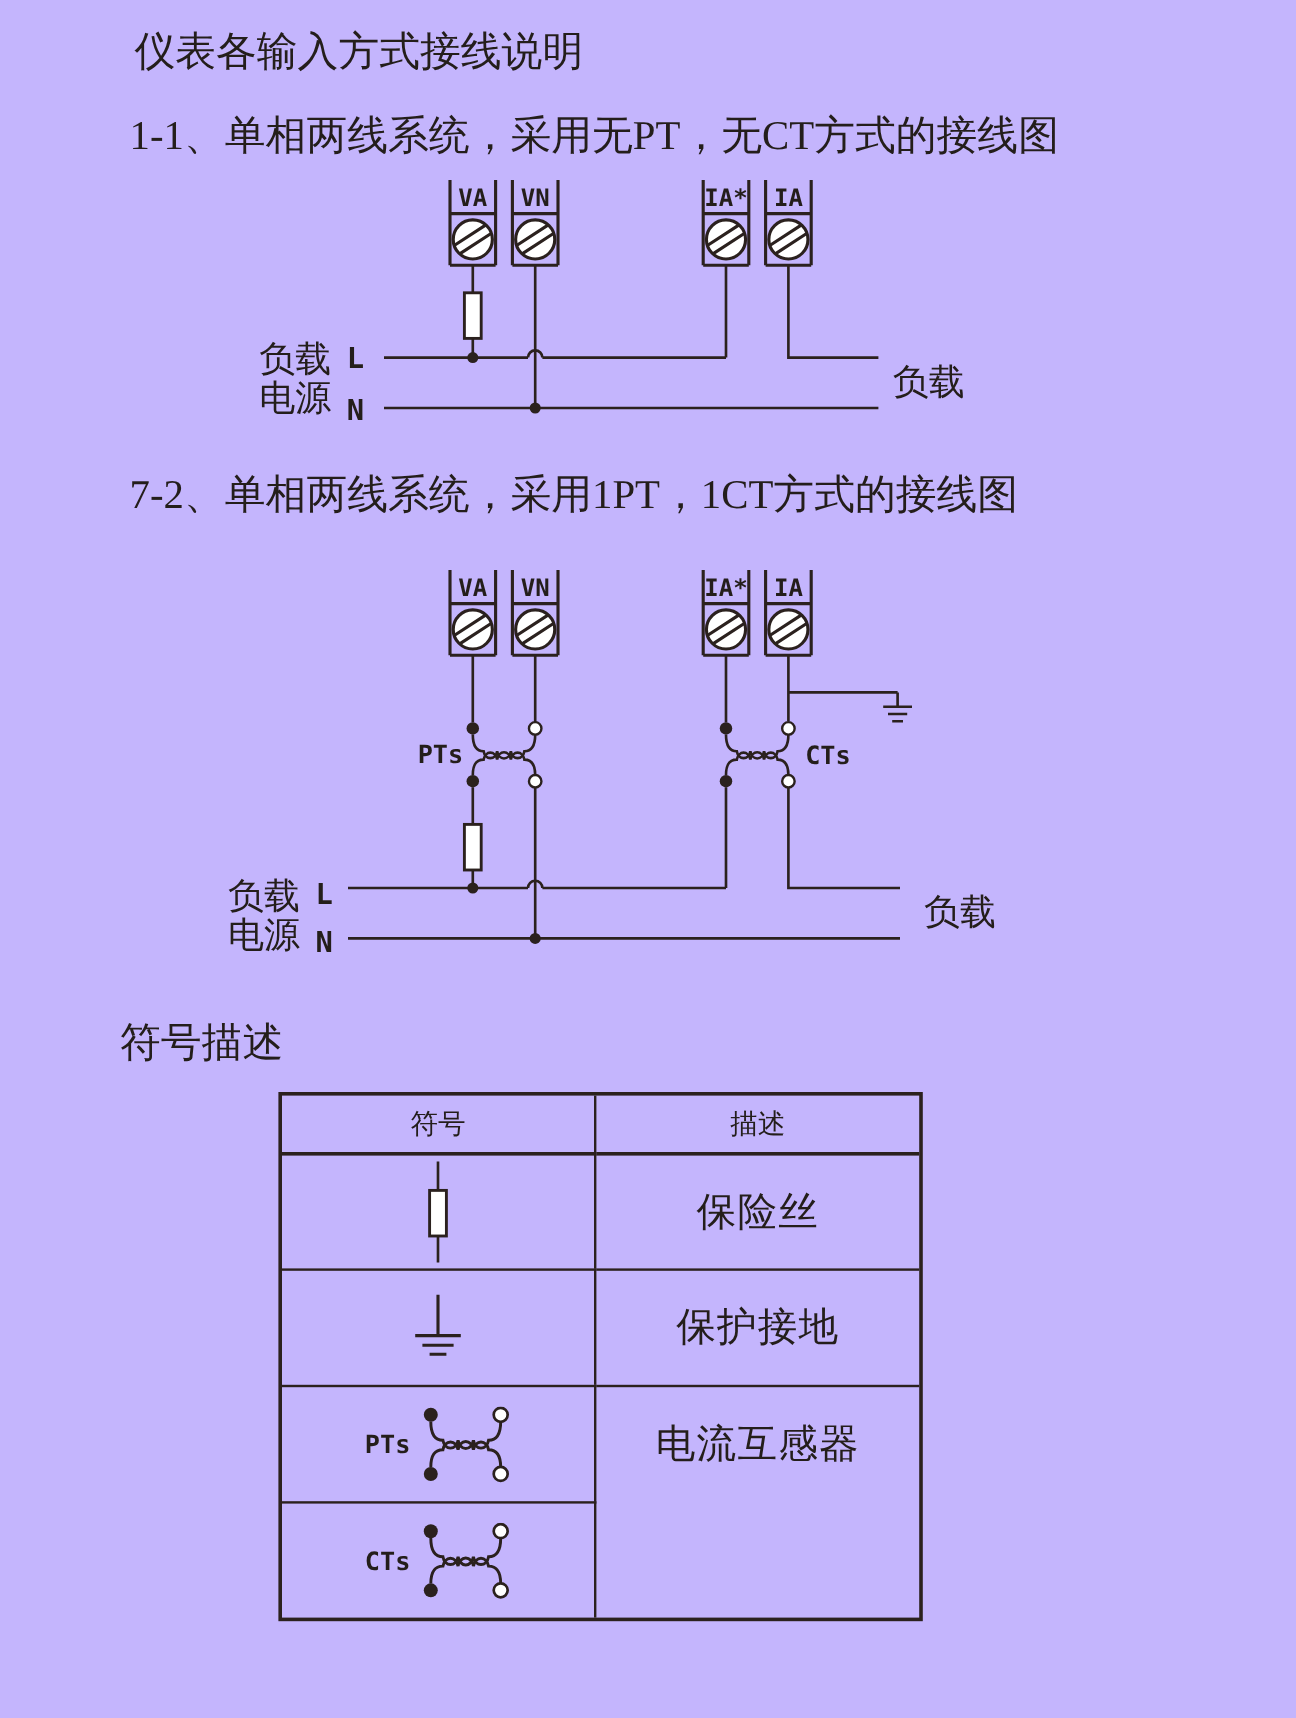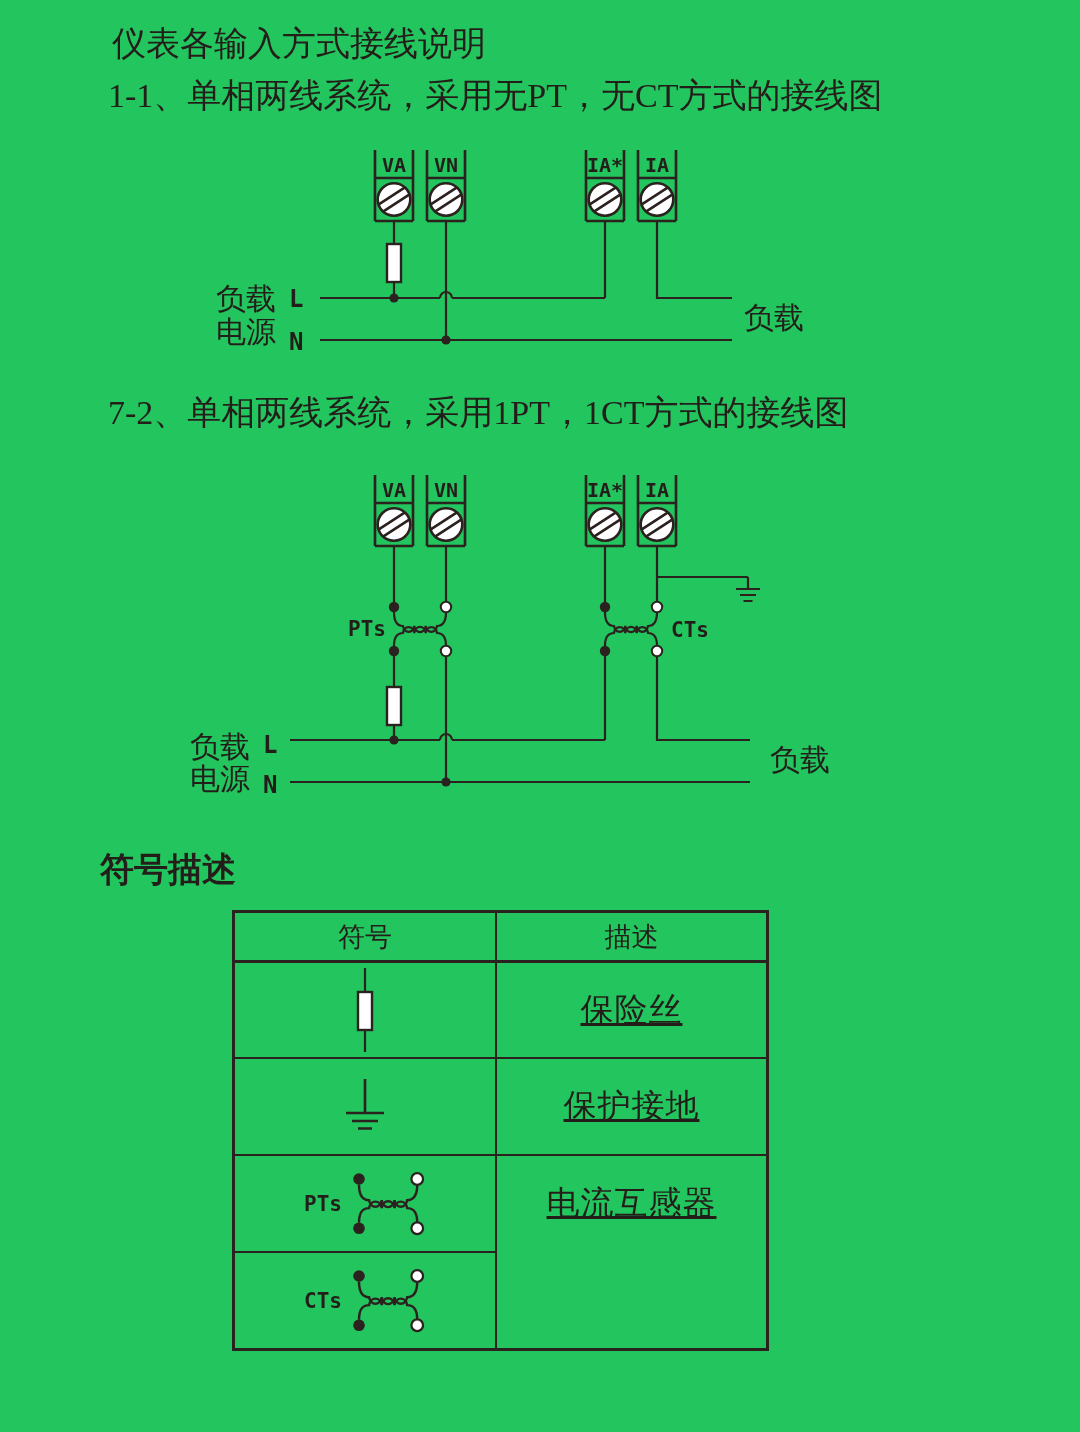--- a/index.html
+++ b/index.html
@@ -1,39 +1,39 @@
 <!DOCTYPE html>
 <html><head>
 <meta charset="utf-8">
 <style>
   html,body{margin:0;padding:0;background:#ffffff;}
-  .page{position:relative;width:1080px;height:1432px;background:#22c55e;overflow:hidden;
+  .page{position:relative;width:1080px;height:1432px;background:#c4b5fd;overflow:hidden;
         font-family:"Liberation Serif","DejaVu Serif",serif;color:#241e1b;}
   .heading{position:absolute;white-space:nowrap;font-size:34px;line-height:1.15;
            font-family:"Liberation Serif","DejaVu Serif",serif;color:#241e1b;}
   .diag{position:absolute;}
   .ln{stroke:#2b211e;stroke-width:2.2;fill:none;}
   .thick{stroke:#2b211e;stroke-width:2.6;fill:none;}
   .fuse{fill:#ffffff;stroke:#2b211e;stroke-width:2.4;}
   .dot{fill:#2b211e;stroke:none;}
   .opencirc{fill:#ffffff;stroke:#2b211e;stroke-width:2;}
   .screwface{fill:#ffffff;stroke:#2b211e;stroke-width:2.6;}
   text{fill:#241e1b;}
   .cjk{font-family:"Liberation Serif","DejaVu Serif",serif;}
   .tech{font-family:"DejaVu Sans Mono","Liberation Mono",monospace;font-weight:bold;}
   
   .symtable{position:absolute;left:232px;top:910px;width:537px;height:441px;
             border:3px solid #2b211e;box-sizing:border-box;display:grid;
             grid-template-columns:262px 1fr;grid-template-rows:47px 97px 97px 97px 1fr;}
   .cell{box-sizing:border-box;display:flex;align-items:center;justify-content:center;
         border-top:2.5px solid #2b211e;}
   .cell.c1{border-right:2.5px solid #2b211e;}
-  .cell.hdr{border-top:none;font-size:27px;text-align:right;}
+  .cell.hdr{border-top:none;font-size:23px;text-align:right;}
   .cell.under-hdr{border-top:3px solid #2b211e;}
-  .desc{font-size:33px;letter-spacing:1px;text-decoration:underline;}
+  .desc{font-size:33px;letter-spacing:1px;}
   .symgroup{display:flex;align-items:center;gap:8px;}
   .symlabel{font-family:"DejaVu Sans Mono","Liberation Mono",monospace;font-weight:bold;
             font-size:21px;}
 </style>
 </head>
 <body>
 
 <div class="page">
 
   <svg width="0" height="0" style="position:absolute" aria-hidden="true">
@@ -53,23 +53,23 @@
         <circle class="dot" cx="0" cy="44" r="5.2"></circle>
         <circle class="opencirc" cx="52" cy="44" r="5.2"></circle>
       </g>
       <g id="gnd">
         <path class="ln" d="M0,0 V12 M-12,12 H12 M-8,18 H8 M-4.5,24 H4.5"></path>
       </g>
     </defs>
   </svg>
 
   <div class="heading" style="left:112px;top:24px;">仪表各输入方式接线说明</div>
-  <div class="heading" style="left:108px;top:76px;text-align:center;">1-1、单相两线系统，采用无PT，无CT方式的接线图</div>
+  <div class="heading" style="left:108px;top:94px;text-align:center;">1-1、单相两线系统，采用无PT，无CT方式的接线图</div>
   <div class="heading" style="left:108px;top:393px;">7-2、单相两线系统，采用1PT，1CT方式的接线图</div>
-  <div class="heading" style="left:100px;top:850px;font-weight:bold;">符号描述</div>
+  <div class="heading" style="left:100px;top:850px;">符号描述</div>
 
   <svg class="diag" style="left:0;top:140px;" width="1080" height="235" viewBox="0 140 1080 235">
     <use href="#term" transform="translate(375,150)"></use>
     <use href="#term" transform="translate(427,150)"></use>
     <use href="#term" transform="translate(586,150)"></use>
     <use href="#term" transform="translate(638,150)"></use>
     <text class="tech" x="394" y="172" font-size="20" text-anchor="middle">VA</text>
     <text class="tech" x="446" y="172" font-size="20" text-anchor="middle">VN</text>
     <text class="tech" x="605" y="172" font-size="20" text-anchor="middle">IA*</text>
     <text class="tech" x="657" y="172" font-size="20" text-anchor="middle">IA</text>

